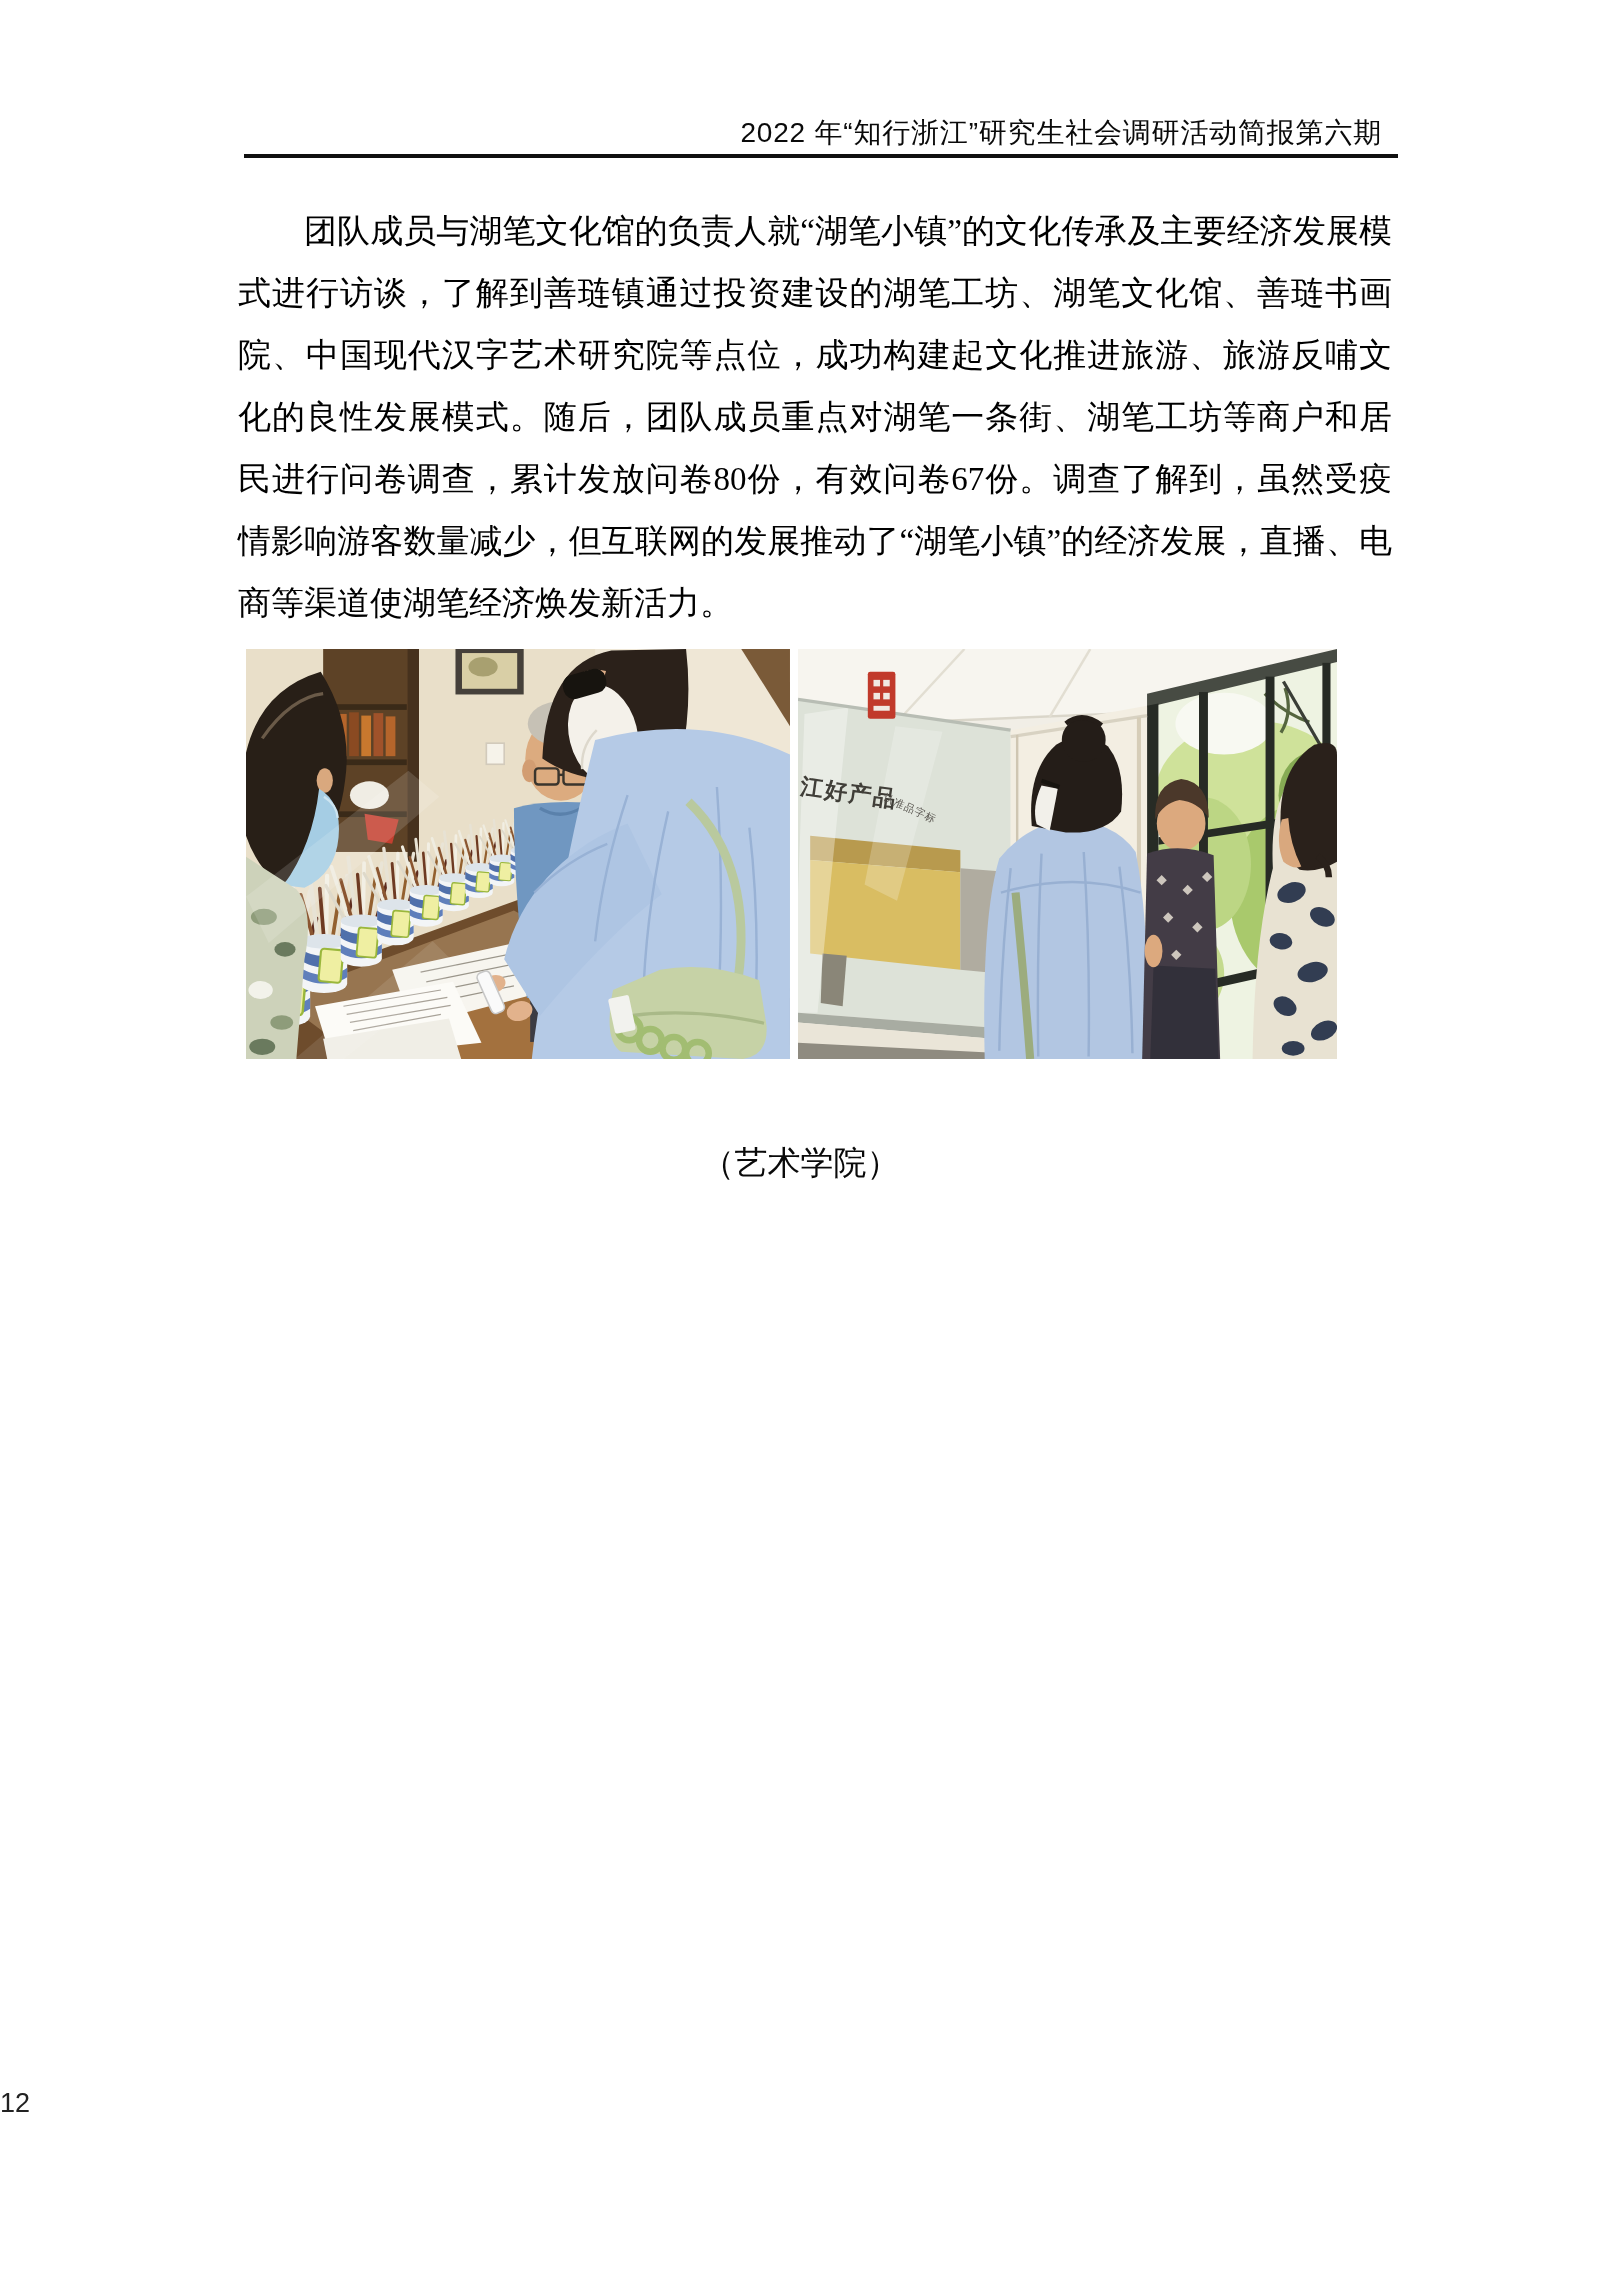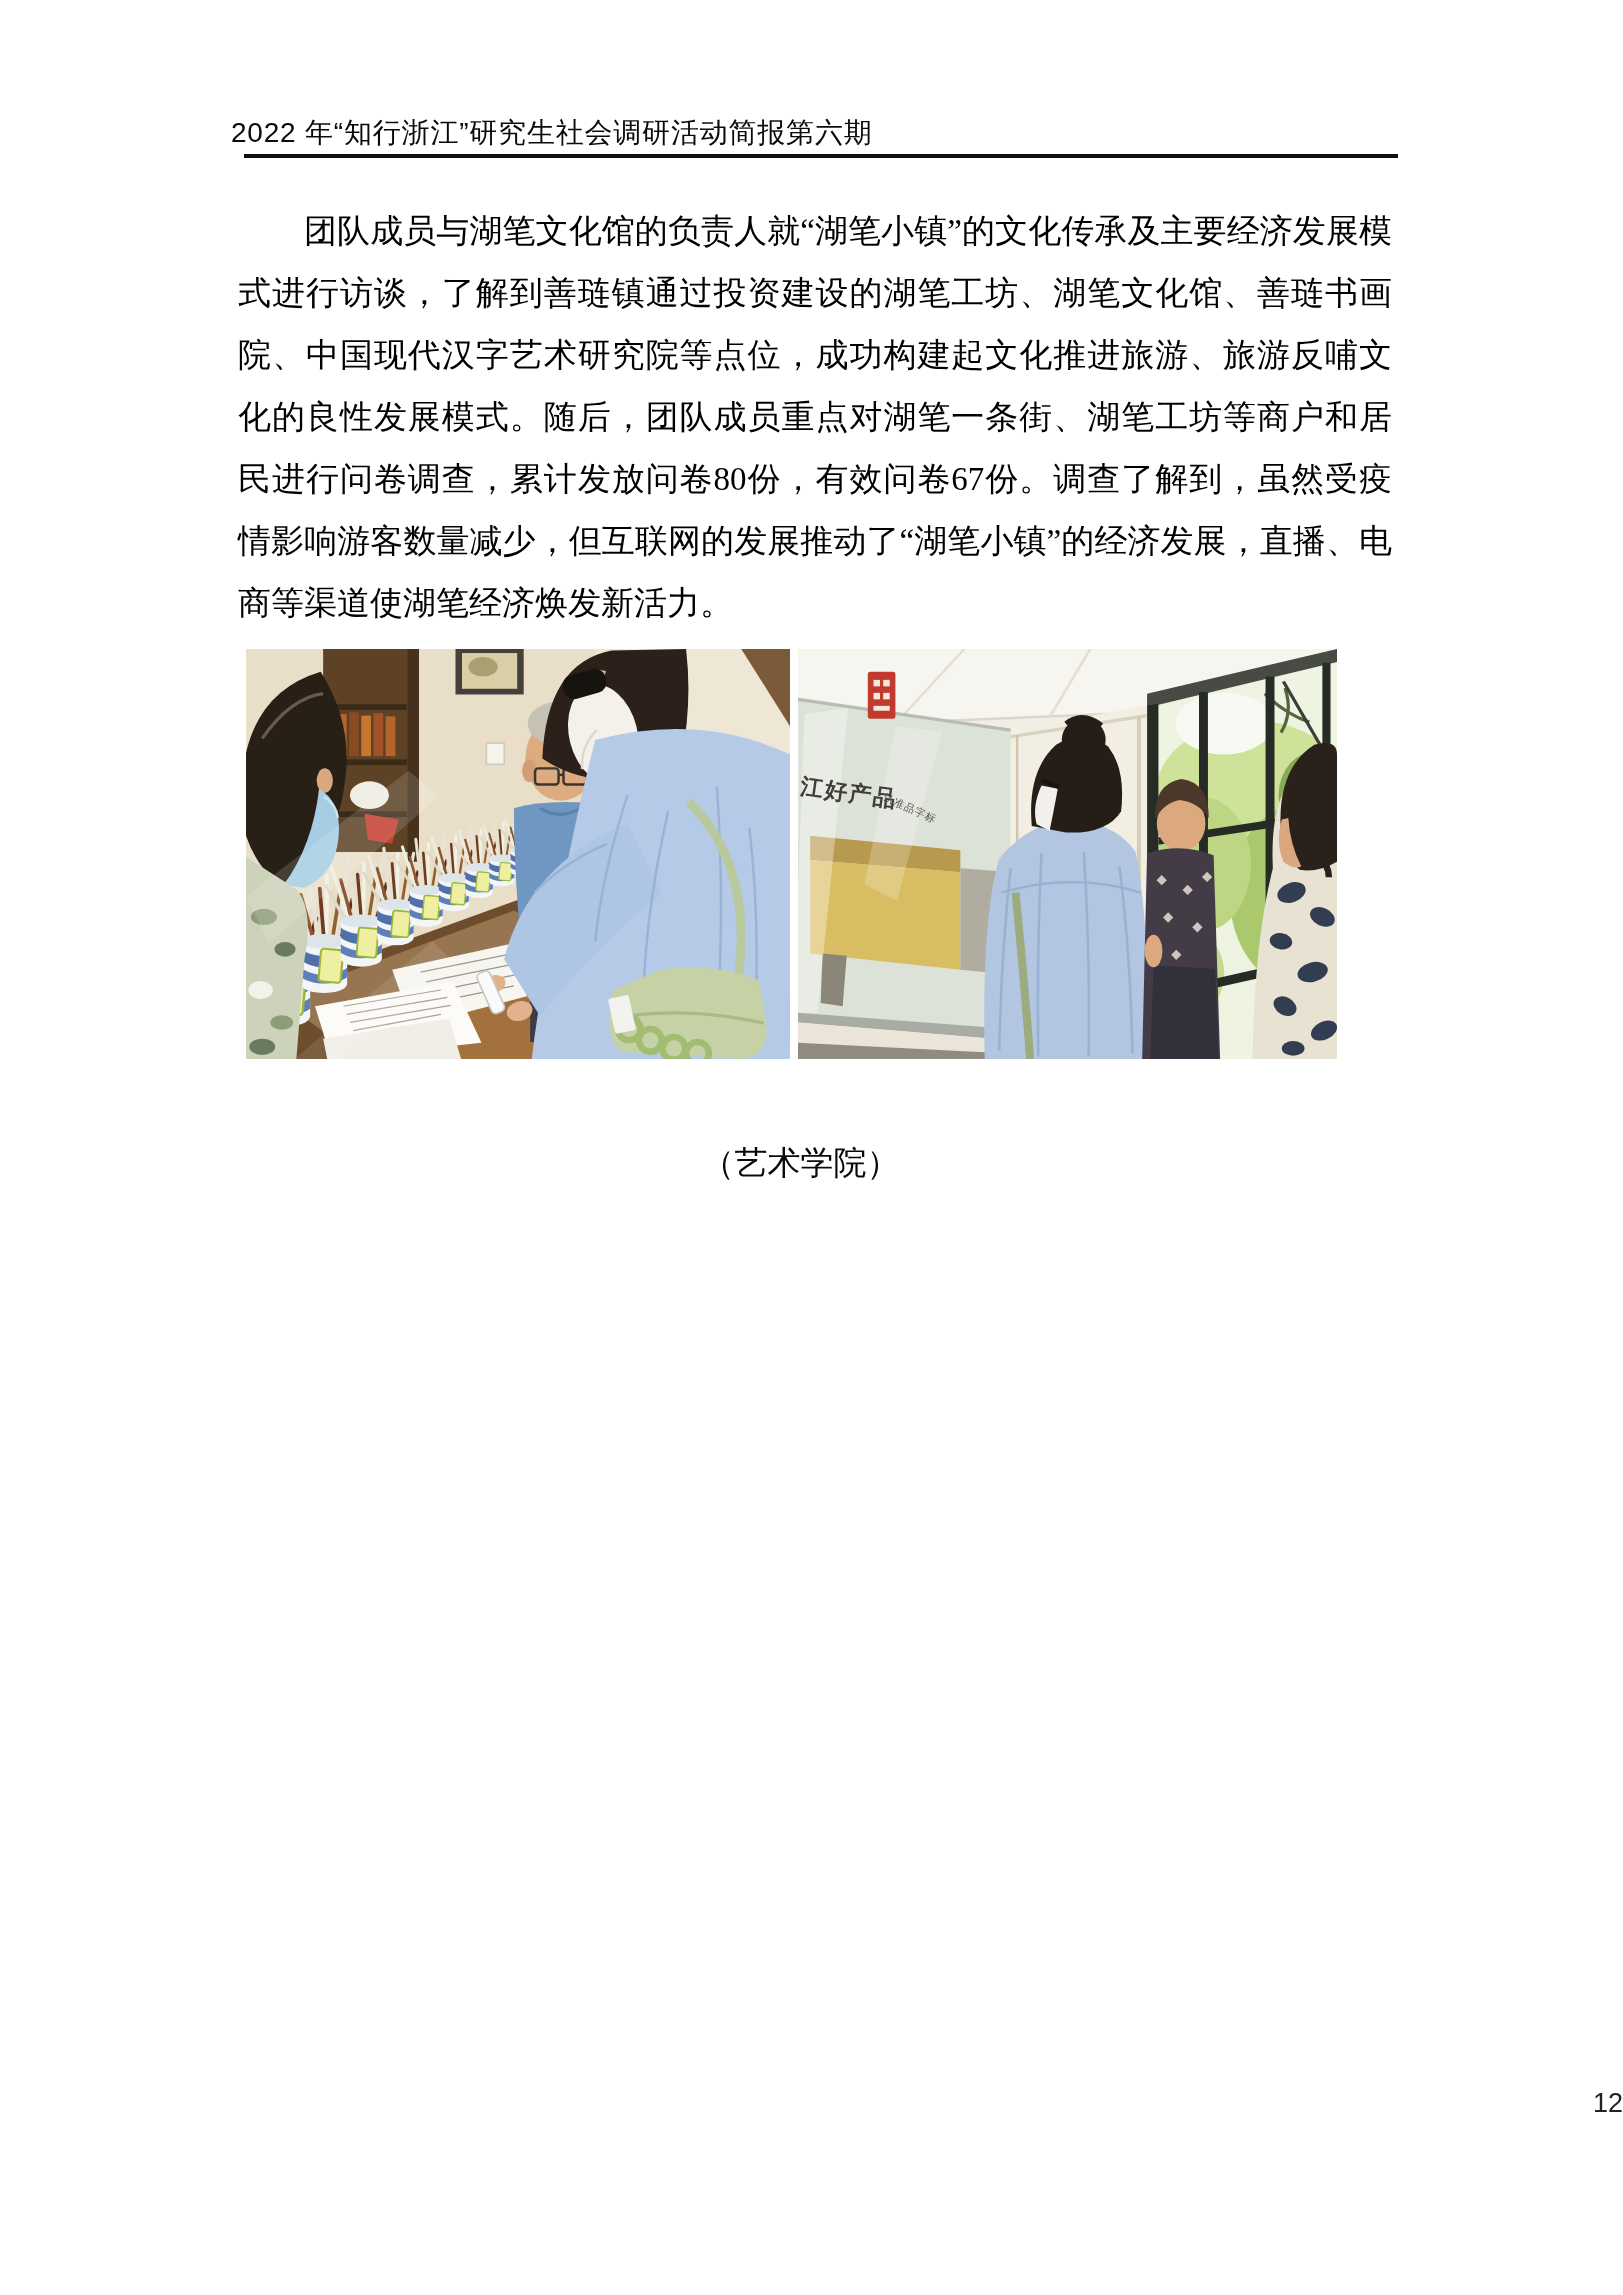--- a/index.html
+++ b/index.html
@@ -1,28 +1,28 @@
 <!DOCTYPE html>
 <html style="font-size:13px"><head>
 <meta charset="utf-8">
 <style>
   html,body{margin:0;padding:0;background:#ffffff;}
   .page{position:relative;width:1623px;height:2295px;background:#ffffff;overflow:hidden;
         font-family:"Liberation Serif","DejaVu Serif",serif;color:#000;}
-  .header-title{position:absolute;top:114px;left:231px;width:1161px;text-align:left;
+  .header-title{position:absolute;top:114px;left:221px;width:1161px;text-align:right;
         font-family:"Liberation Sans","DejaVu Sans",sans-serif;font-size:28px;font-weight:500;
         letter-spacing:0.8px;color:#0a0a0a;}
   .header-rule{position:absolute;top:154px;left:244px;width:1154px;height:4px;background:#101010;}
   .content{position:absolute;top:200px;left:238px;width:1154px;}
   .content p{margin:0;font-size:33px;line-height:62px;text-align:justify;text-justify:inter-ideograph;
         text-indent:2em;color:#000000;}
   .photos-row{display:flex;gap:8px;margin:14.6px 0 13px 8px;}
   .photo{display:block;flex:none;}
   .signature{margin-top:73px;text-align:center;padding-right:29px;font-size:33px;line-height:62px;color:#090909;}
-  .page-number{position:absolute;top:2088px;left:0;width:100%;text-align:right;
+  .page-number{position:absolute;top:2088px;left:0;width:100%;text-align:left;
         font-family:"Liberation Sans","DejaVu Sans",sans-serif;font-size:27px;color:#222;}
 </style>
 </head>
 <body>
 
 <div class="page">
 
   <div class="header-title">2022 年“知行浙江”研究生社会调研活动简报第六期</div>
   <div class="header-rule"></div>
 

